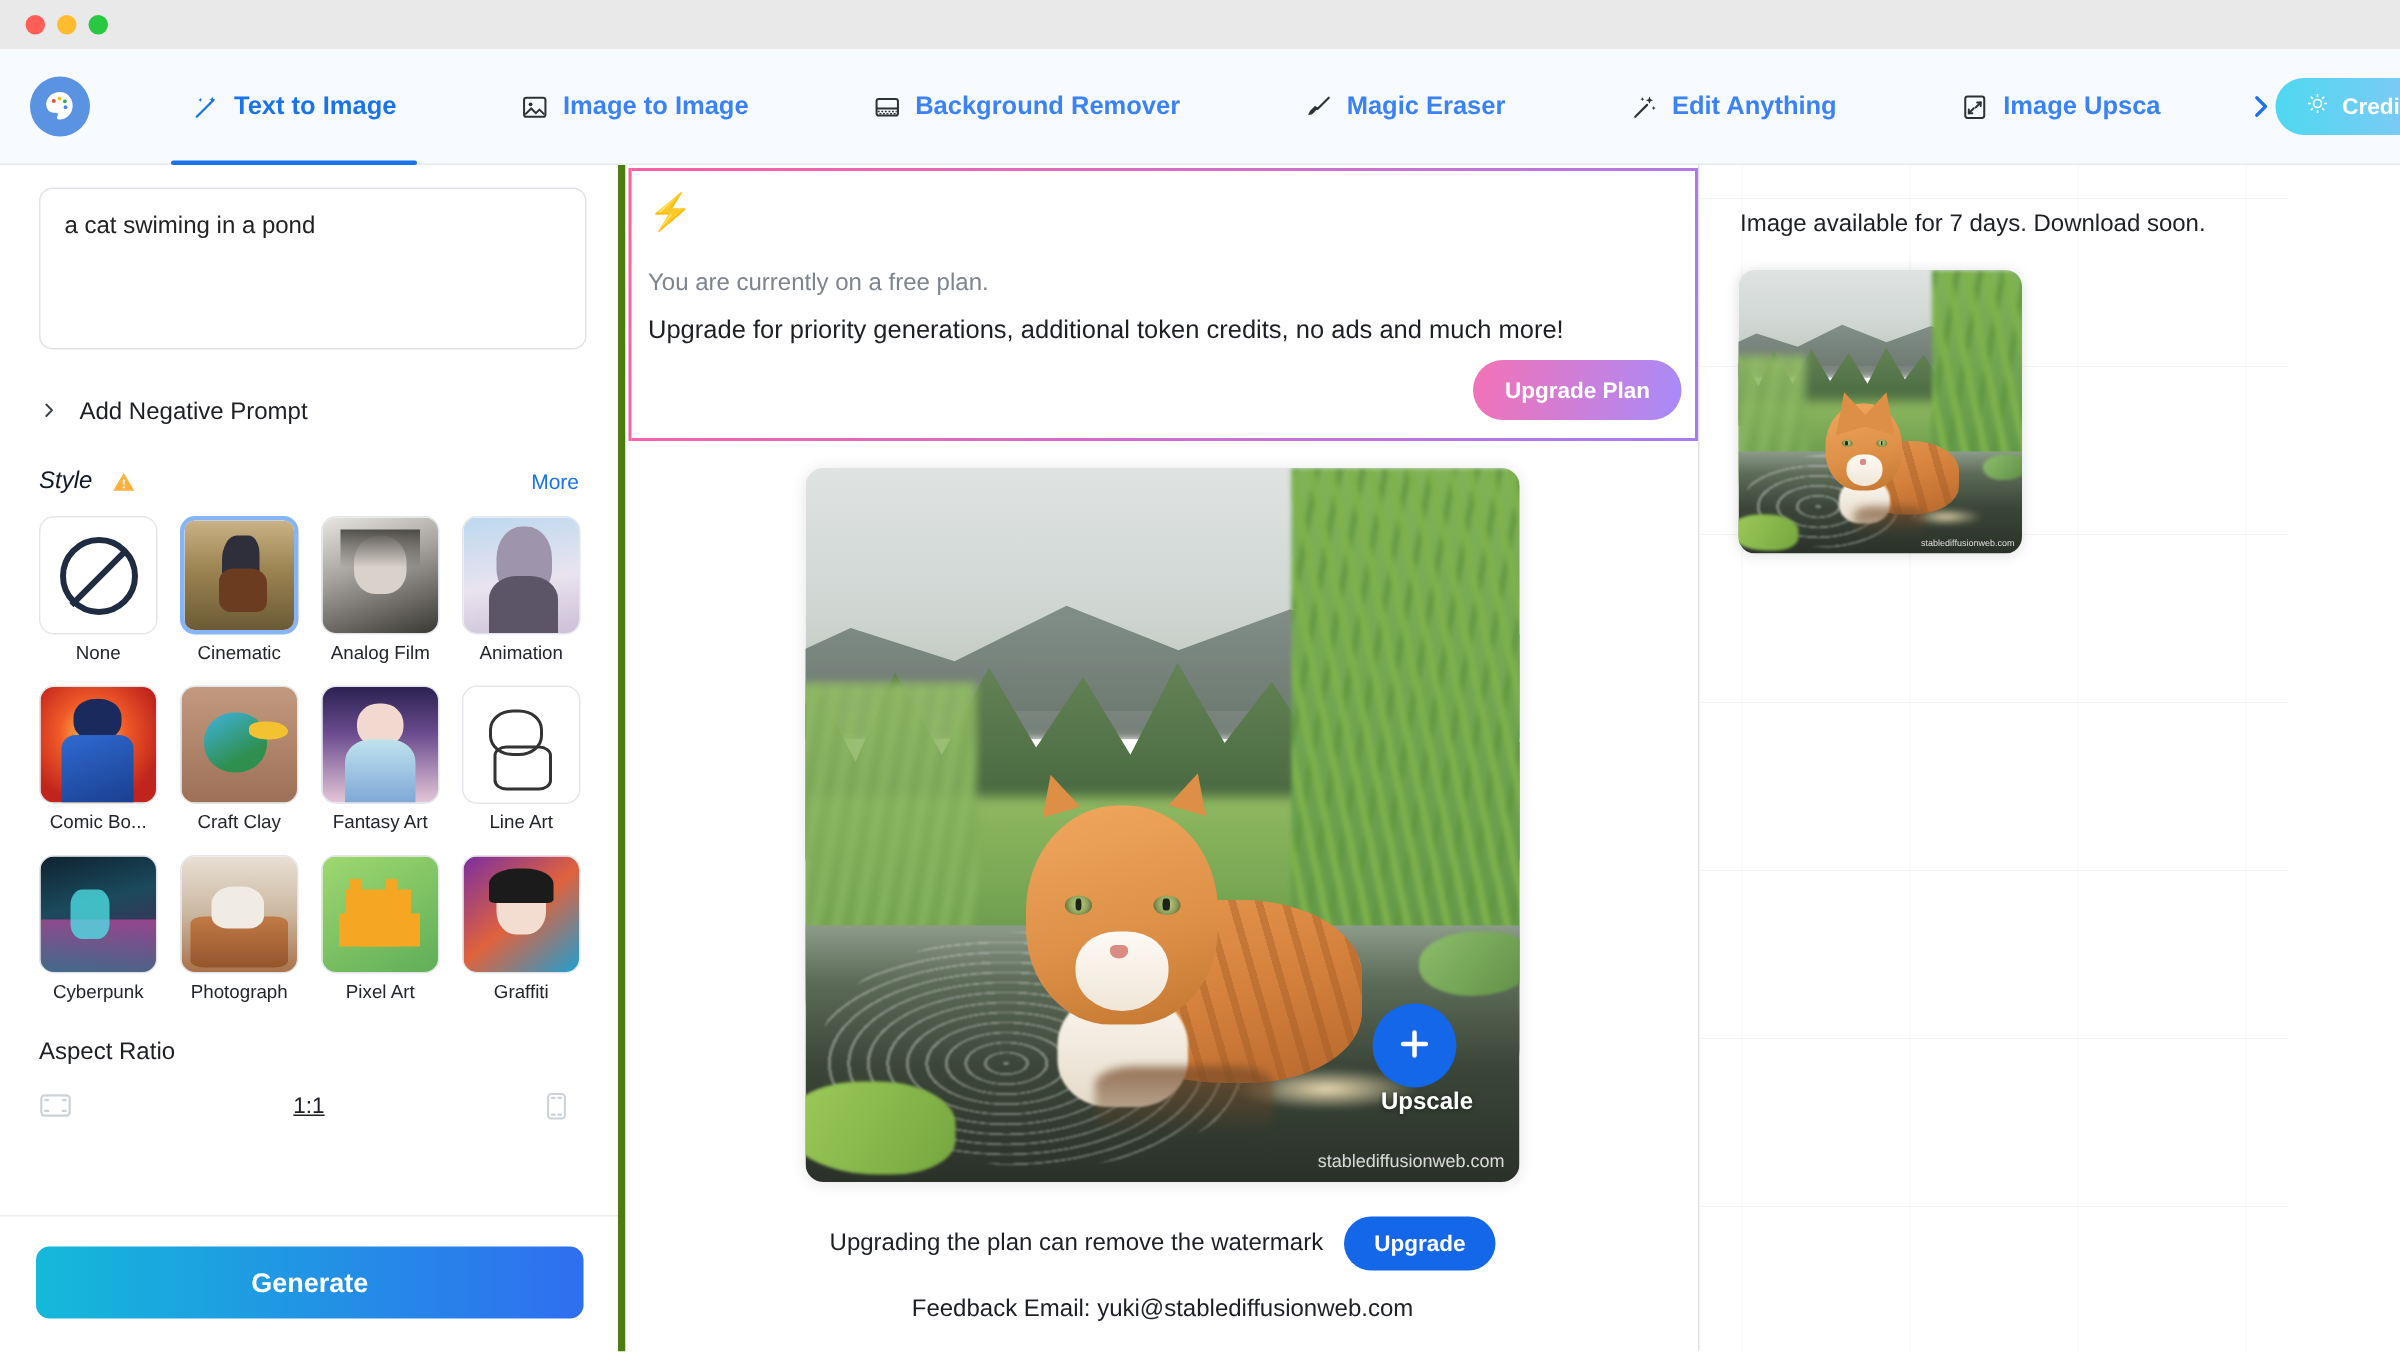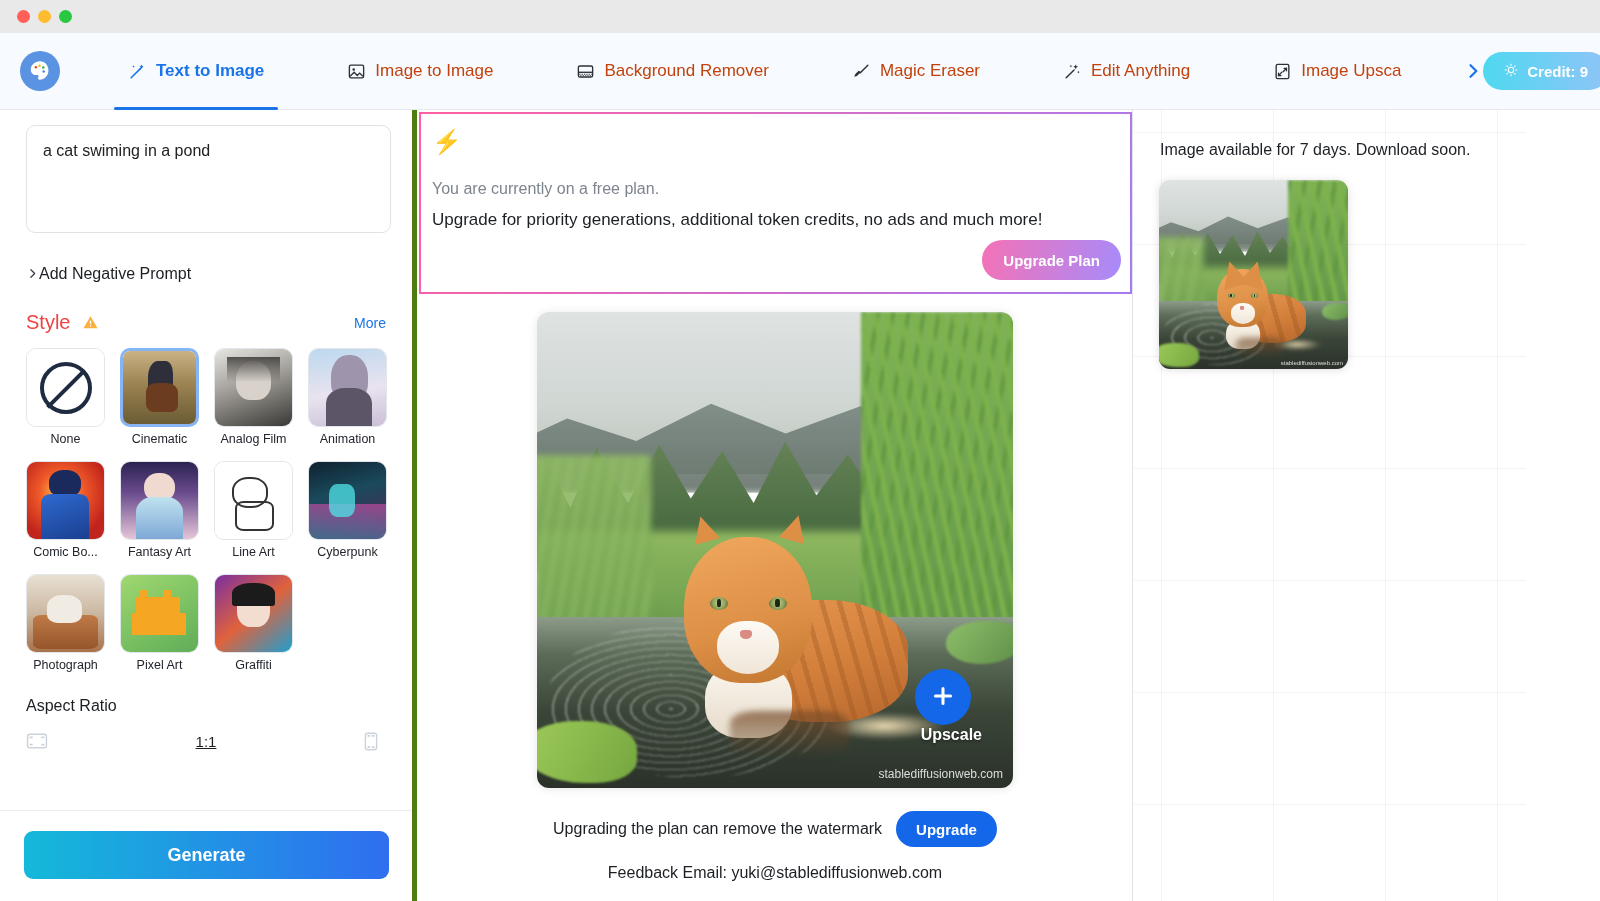--- a/index.html
+++ b/index.html
@@ -34,22 +34,22 @@
     background: #5b93e3;
     margin-left: 20px;
     display: flex; align-items: center; justify-content: center;
     flex: 0 0 auto;
     overflow: hidden;
   }
   .tabs { display: flex; align-items: center; height: 77px; margin-left: 50px; gap: 47px; }
   .tab {
     display: flex; align-items: center; gap: 9px;
     height: 77px; padding: 0 18px;
-    font-size: 17px; color: #c2410c; cursor: pointer;
-    position: relative; white-space: nowrap;
+    font-size: 17px; color: #3b82f6; cursor: pointer;
+    position: relative; white-space: nowrap; font-weight: bold;
   }
   .tab .ticon { display: flex; align-items: center; color: #2d3138; }
   .tab.active { color: #1a73e8; font-weight: bold; }
   .tab.active .ticon { color: #1a73e8; }
   .tab.active::after {
     content: ""; position: absolute; left: 4px; right: 4px; bottom: 0;
     height: 3px; background: #1a73e8; border-radius: 2px;
   }
   .tab.clipped { overflow: hidden; max-width: 155px; }
   .nav-next {
@@ -86,28 +86,28 @@
     background: #ffffff; border-right: 5px solid #4d7c0f;
     display: flex; flex-direction: column;
   }
   .sidebar-scroll { flex: 1 1 auto; padding: 15px 26px 0 26px; overflow: hidden; }
   .prompt-box {
     width: 365px; height: 108px; border: 1px solid #dfe3e8; border-radius: 9px;
     padding: 14px 16px; font-size: 16px; color: #222; resize: none;
     font-family: inherit; background: #fff; line-height: 1.35;
   }
   .neg-prompt {
-    display: flex; align-items: center; 
+    display: flex; align-items: center; gap: 14px;
     margin-top: 28px; font-size: 16px; color: #1c1f24; cursor: pointer;
   }
   .chev-r { color: #4a4f57; font-size: 15px; }
   .style-head {
     display: flex; align-items: center; margin-top: 28px; margin-bottom: 14px;
   }
-  .style-head .lbl { font-size: 20px; color: #ef4444; }
+  .style-head .lbl { font-size: 16px; color: #0f172a; font-style: italic; }
   .warn-ic { margin-left: 12px; display: flex; align-items: center; }
   .more-link { margin-left: auto; color: #1a73e8; font-size: 14px; cursor: pointer; }
   .style-grid {
     display: grid; grid-template-columns: repeat(4, 79px);
     gap: 15px 15px;
   }
   .style-item { width: 79px; cursor: pointer; }
   .style-thumb {
     width: 79px; height: 79px; border-radius: 10px; overflow: hidden;
     border: 1px solid #e2e6eb; position: relative; background: #fff;
@@ -604,20 +604,26 @@
           <div class="style-thumb">
               <div class="th th-anime"></div>
             </div>
           <div class="style-name">Animation</div>
         </div>
         <div class="style-item">
           <div class="style-thumb">
               <div class="th th-comic"></div>
             </div>
           <div class="style-name">Comic Bo...</div>
+        </div>
+        <div class="style-item">
+          <div class="style-thumb">
+              <div class="th th-clay"></div>
+            </div>
+          <div class="style-name">Craft Clay</div>
         </div>
         <div class="style-item">
           <div class="style-thumb">
               <div class="th th-fantasy"></div>
             </div>
           <div class="style-name">Fantasy Art</div>
         </div>
         <div class="style-item">
           <div class="style-thumb">
               <div class="th th-line"></div>

